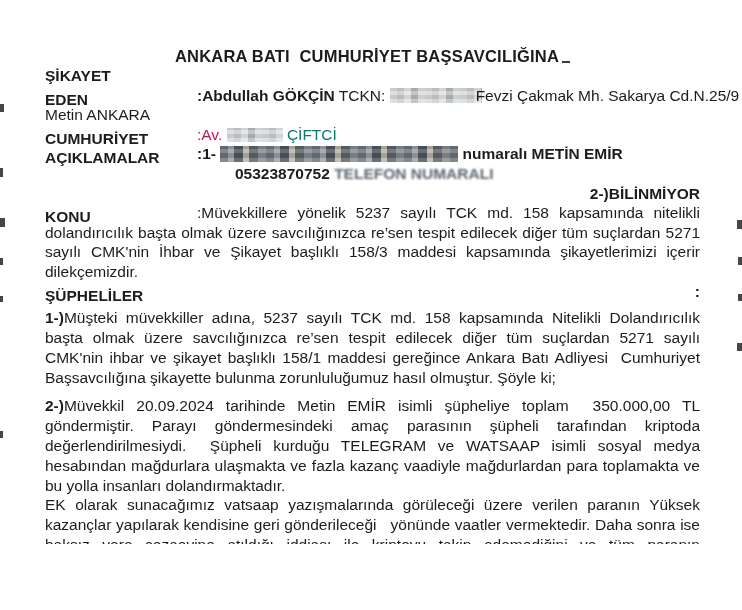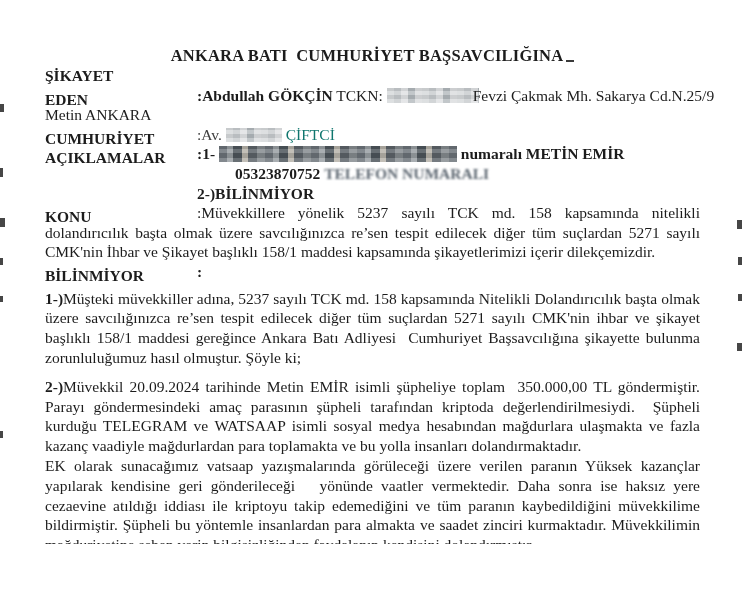--- a/index.html
+++ b/index.html
@@ -1,21 +1,21 @@
 <!DOCTYPE html>
 <html><head>
 <meta charset="utf-8">
 <style>
   html,body { margin:0; padding:0; background:#ffffff; }
   .page {
     position:relative;
     width:742px; height:544px;
     background:#ffffff;
     overflow:hidden;
-    font-family:Liberation Serif, serif;
+    font-family:Liberation Sans, sans-serif;
     color:#1c1c1c;
     font-size:15.5px;
   }
   .content {
     position:absolute; left:45px; top:0; width:655px;
   }
   .doc-title {
     margin:46px 0 0 0;
     text-align:center;
     font-weight:bold;
@@ -28,21 +28,21 @@
     display:inline-block; width:8px; height:2px;
     background:#3a3a3a; margin-left:3px; vertical-align:-1px;
   }
   .rows { }
   .hrow { position:relative; line-height:19.6px; min-height:19.6px; }
   .lbl { font-weight:bold; }
   .lbl-abs { position:absolute; left:0; top:4px; font-weight:bold; white-space:nowrap; }
   .val { margin-left:152px; white-space:nowrap; }
   .flow { margin:0; text-indent:152px; text-align:justify; white-space:pre-wrap; }
   .indent-190 { margin-left:190px; white-space:nowrap; }
-  .indent-152 { margin-left:152px; white-space:nowrap; }
+  .indent-152 { margin-left:152px; white-space:nowrap;text-align:right; }
   .b { font-weight:bold; }
   .para {
     margin:0; text-align:justify; line-height:19.8px; white-space:pre-wrap;
   }
   .para-1 { margin-top:7px; }
   .para-2 { margin-top:9px; }
   
   .px { display:inline-block; vertical-align:-2px; }
   .px-light {
     background:
@@ -51,21 +51,21 @@
   }
   .px-dark {
     background:
       repeating-linear-gradient(0deg, rgba(255,255,255,0.15) 0 4px, rgba(0,0,0,0.10) 4px 9px),
       repeating-linear-gradient(90deg, #6d747a 0 8px, #9aa0a4 8px 14px, #4e565c 14px 23px, #b8b4ab 23px 29px, #5d646a 29px 38px, #868c90 38px 46px);
   }
   .px-tckn { width:92px; height:15px; margin-right:-6px; }
   .px-attorney { width:56px; height:14px; }
   .px-suspect { width:238px; height:16px; vertical-align:-3px; }
   .gray-blur { filter:blur(0.7px); color:#0f766e; }
-  .gray { color:#404040; }
+  .gray { color:#be185d; }
   .phone-blur { filter:blur(1.1px); color:#5c6670; font-weight:bold; }
   
   .speck { position:absolute; background:#262626; opacity:0.85; }
   .sp1 { left:0; top:104; width:4px; height:8px; }
   .sp2 { left:0; top:168px; width:3px; height:9px; }
   .sp3 { left:0; top:218px; width:5px; height:9px; }
   .sp4 { left:0; top:258px; width:3px; height:7px; }
   .sp5 { left:0; top:296px; width:3px; height:6px; }
   .sp6 { left:0; top:431px; width:3px; height:7px; }
   .sp7 { left:737px; top:220px; width:5px; height:9px; }
@@ -118,25 +118,25 @@
           <span class="phone-blur">TELEFON NUMARALI</span></div>
       </div>
 
       <div class="hrow">
         <div class="indent-152 b">2-)BİLİNMİYOR</div>
       </div>
 
 
       <div class="hrow">
         <span class="lbl-abs">KONU</span>
-        <p class="flow">:Müvekkillere yönelik 5237 sayılı TCK md. 158 kapsamında nitelikli dolandırıcılık başta olmak üzere savcılığınızca re’sen tespit edilecek diğer tüm suçlardan 5271 sayılı CMK'nin İhbar ve Şikayet başlıklı 158/1 maddesi kapsamında şikayetlerimizi içerir dilekçemizdir.</p>
+        <p class="flow">:Müvekkillere yönelik 5237 sayılı TCK md. 158 kapsamında nitelikli dolandırıcılık başta olmak üzere savcılığınızca re’sen tespit edilecek diğer tüm suçlardan 5271 sayılı CMK'nin İhbar ve Şikayet başlıklı 158/3 maddesi kapsamında şikayetlerimizi içerir dilekçemizdir.</p>
       </div>
 
       <div class="hrow">
-        <span class="lbl-abs">BİLİNMİYOR</span>
+        <span class="lbl-abs">ŞÜPHELİLER</span>
         <div class="indent-152 b">:</div>
       </div>
 
     </div>
 
     <p class="para para-1"><span class="b">1-)</span><span>Müşteki müvekkiller adına, 5237 sayılı TCK md. 158 kapsamında Nitelikli Dolandırıcılık başta olmak üzere savcılığınızca re’sen tespit edilecek diğer tüm suçlardan 5271 sayılı CMK'nin ihbar ve şikayet başlıklı 158/1 maddesi gereğince Ankara Batı Adliyesi  Cumhuriyet Başsavcılığına şikayette bulunma zorunluluğumuz hasıl olmuştur. Şöyle ki;</span></p>
 
     <p class="para para-2"><span class="b">2-)</span><span>Müvekkil 20.09.2024 tarihinde Metin EMİR isimli şüpheliye toplam  350.000,00 TL göndermiştir. Parayı göndermesindeki amaç parasının şüpheli tarafından kriptoda değerlendirilmesiydi.  Şüpheli kurduğu TELEGRAM ve WATSAAP isimli sosyal medya hesabından mağdurlara ulaşmakta ve fazla kazanç vaadiyle mağdurlardan para toplamakta ve bu yolla insanları dolandırmaktadır.</span></p>
 
     <p class="para"><span>EK olarak sunacağımız vatsaap yazışmalarında görüleceği üzere verilen paranın Yüksek kazançlar yapılarak kendisine geri gönderileceği   yönünde vaatler vermektedir. Daha sonra ise haksız yere cezaevine atıldığı iddiası ile kriptoyu takip edemediğini ve tüm paranın kaybedildiğini müvekkilime bildirmiştir. Şüpheli bu yöntemle insanlardan para almakta ve saadet zinciri kurmaktadır. Müvekkilimin mağduriyetine sebep verip bilgisizliğinden faydalanıp kendisini dolandırmıştır.</span></p>

